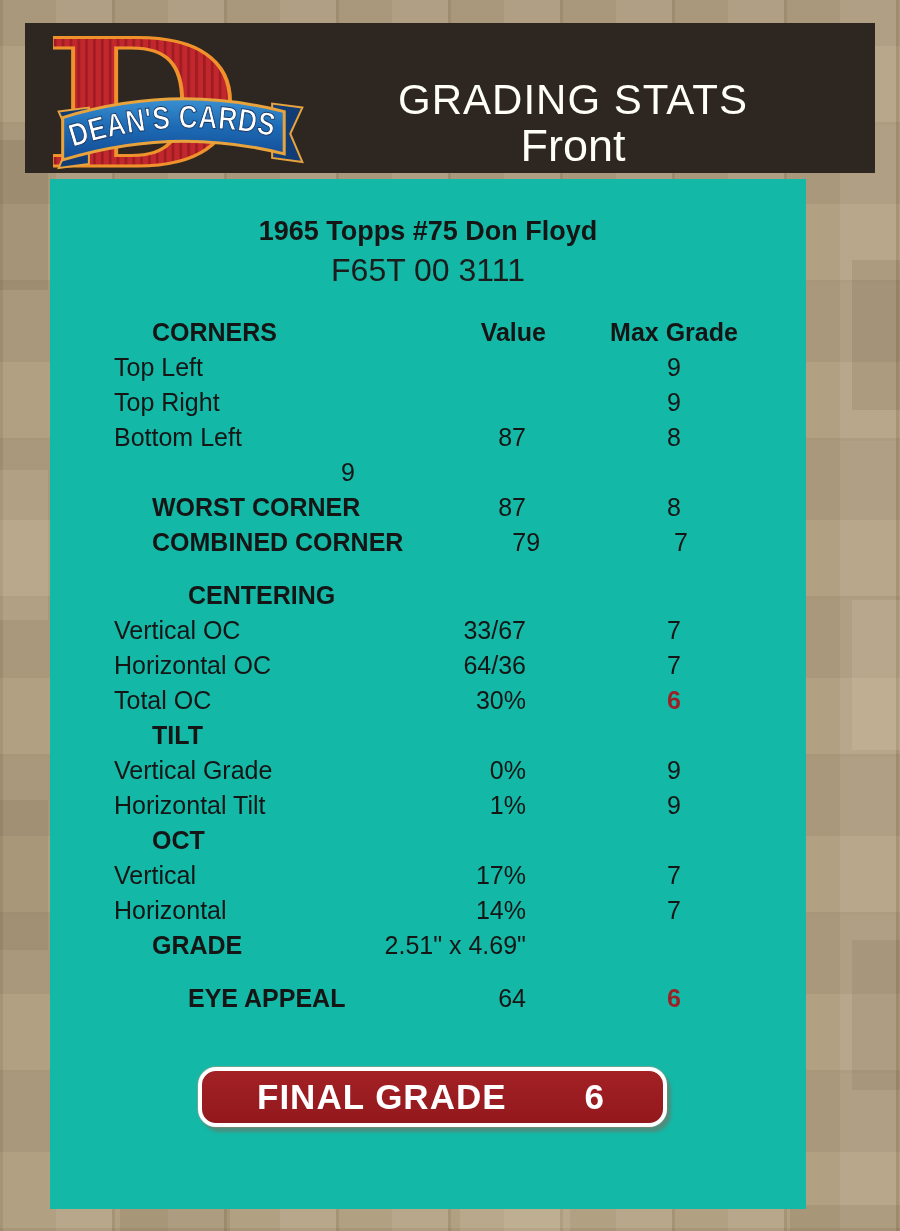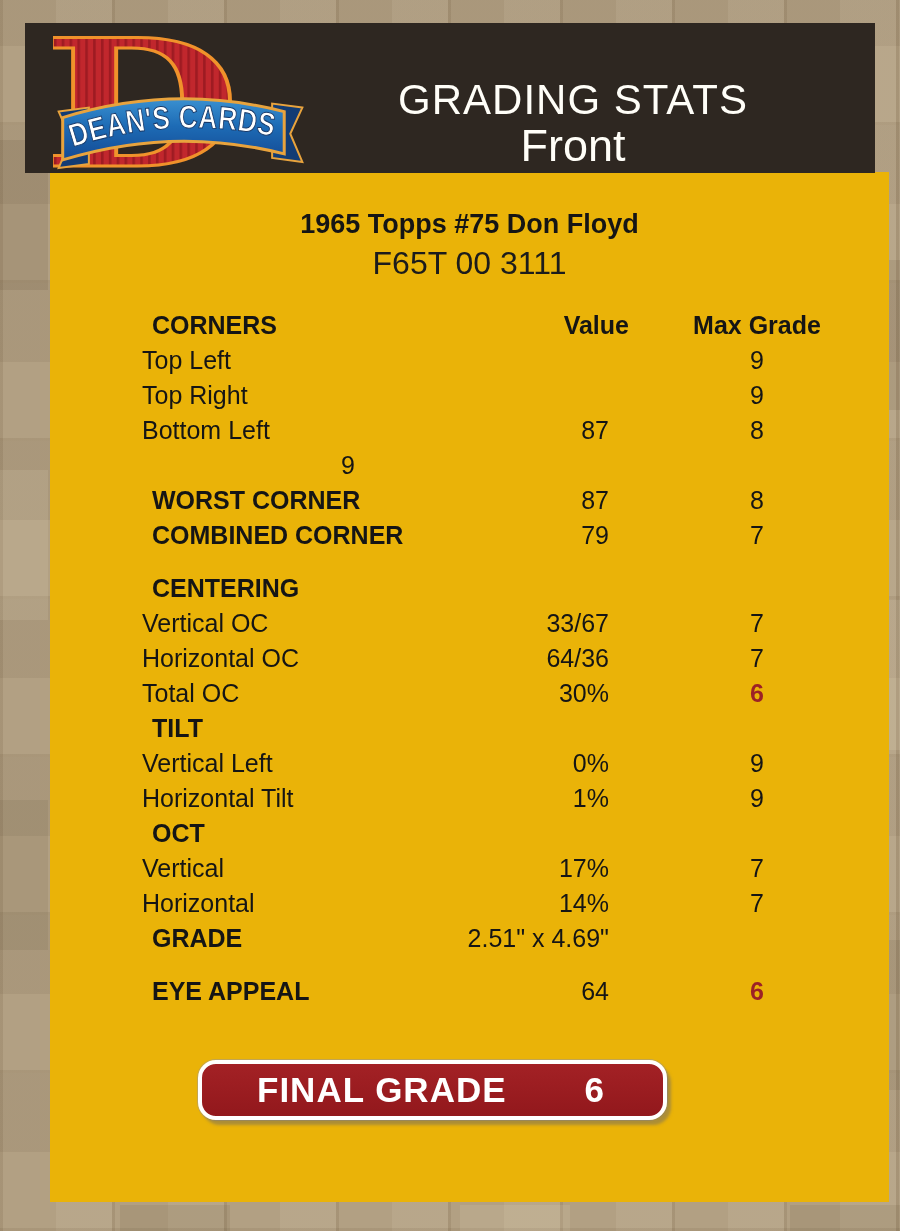--- a/index.html
+++ b/index.html
@@ -21,31 +21,31 @@
   .header-bar{
     position:absolute;left:25px;top:23px;width:850px;height:150px;
     background:#2e2721;z-index:2;
   }
   .logo{position:absolute;left:28px;top:2px;width:255px;height:146px;}
   .titles{position:absolute;left:258px;right:12px;top:52px;text-align:center;color:#fffef8;}
   .title{font-size:42px;line-height:50px;letter-spacing:1px;font-weight:400;}
   .subtitle{font-size:45px;line-height:42px;font-weight:400;}
   
   .panel{
-    position:absolute;left:50px;top:172px;width:839px;height:1030px;
-    background:#eab308;z-index:1;color:#151515;
+    position:absolute;left:50px;top:179px;width:756px;height:1030px;
+    background:#14b8a6;z-index:1;color:#151515;
   }
   .card-title{margin-top:33px;text-align:center;font-size:27px;font-weight:bold;line-height:38px;}
   .card-serial{text-align:center;font-size:32px;line-height:36px;margin-top:2px;color:#1c1c1c;}
   
   .tbl{margin-top:30px;}
   .row{display:flex;align-items:flex-start;height:35px;font-size:25px;}
-  .row.gap{margin-top:18px;}
+  .row.gap{margin-top:18px;margin-left:36px;}
   .c-label{flex:1;padding-left:102px;white-space:nowrap;}
-  .row.indent .c-label{padding-left:92px;}
+  .row.indent .c-label{padding-left:64px;}
   .c-value{width:170px;box-sizing:border-box;text-align:right;padding-right:20px;white-space:nowrap;}
   .c-max{width:160px;margin-left:48px;margin-right:52px;text-align:center;white-space:nowrap;}
   .row.b .c-label{font-weight:bold;}
   .row.head .c-value,.row.head .c-max{font-weight:bold;}
   .row.head .c-value{padding-right:0;}
   .c-max.red{color:#9c2126;font-weight:bold;}
   
   .final-grade{
     position:relative;margin:48px 0 0 148px;width:469px;height:60px;box-sizing:border-box;
     background:linear-gradient(#a32125,#92181c);
@@ -165,21 +165,21 @@
     <span class="c-label">Total OC</span>
     <span class="c-value">30%</span>
     <span class="c-max red">6</span>
   </div>
         <div class="row b">
     <span class="c-label">TILT</span>
     <span class="c-value"></span>
     <span class="c-max"></span>
   </div>
         <div class="row indent">
-    <span class="c-label">Vertical Left</span>
+    <span class="c-label">Vertical Grade</span>
     <span class="c-value">0%</span>
     <span class="c-max">9</span>
   </div>
         <div class="row indent">
     <span class="c-label">Horizontal Tilt</span>
     <span class="c-value">1%</span>
     <span class="c-max">9</span>
   </div>
         <div class="row b">
     <span class="c-label">OCT</span>

